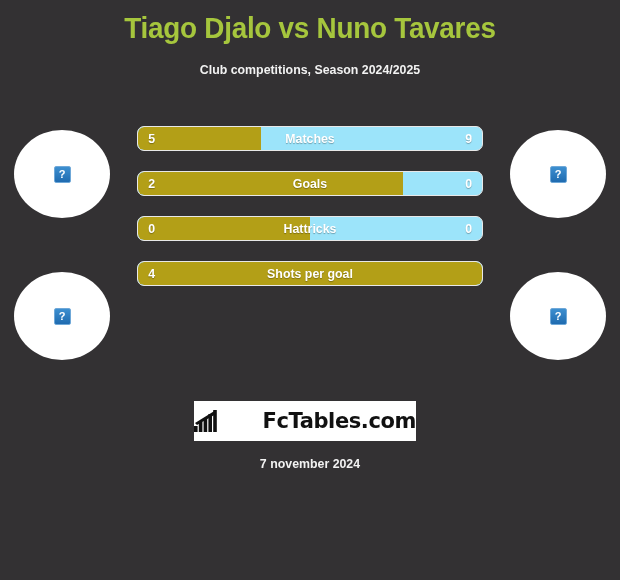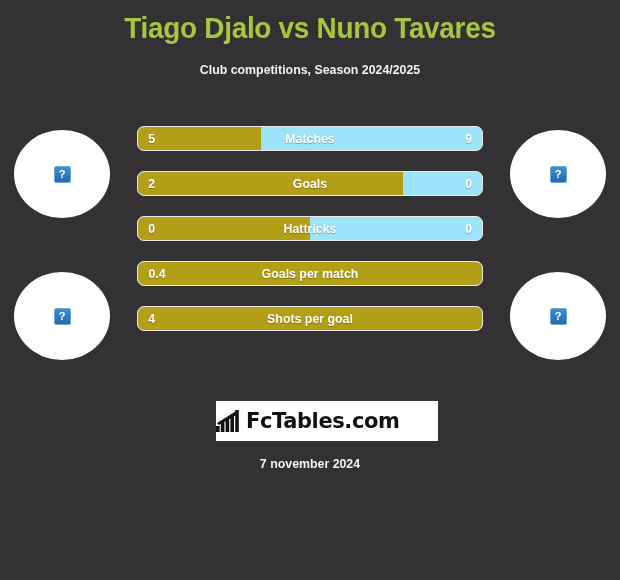--- a/index.html
+++ b/index.html
@@ -126,28 +126,28 @@
     left: 0;
     right: 0;
     justify-content: center;
   }
   .bar-val.home { left: 10px; }
   .bar-val.away { right: 10px; }
 
   
   .logo-box {
     position: absolute;
-    left: 216px;
+    left: 194px;
     top: 401px;
     width: 222px;
     height: 40px;
     background: #ffffff;
     display: flex;
     align-items: center;
-    justify-content: flex-start;
+    justify-content: space-between;
     gap: 4px;
   }
   .logo-icon { display: block; }
   .logo-text {
     color: #111111;
     font-size: 21px;
     font-weight: bold;
     letter-spacing: -0.4px;
     font-family: "DejaVu Sans", sans-serif;
   }
@@ -199,25 +199,20 @@
         <div class="bar-fill" style="width: 77%;"></div>
         <span class="bar-val home">2</span>
         <span class="bar-label">Goals</span>
         <span class="bar-val away">0</span>
       </div>
       <div class="bar-row">
         <div class="bar-fill" style="width: 50%;"></div>
         <span class="bar-val home">0</span>
         <span class="bar-label">Hattricks</span>
         <span class="bar-val away">0</span>
-      </div>
-      <div class="bar-row">
-        <div class="bar-fill full" style="width: 100%;"></div>
-        <span class="bar-val home">0.4</span>
-        <span class="bar-label">Goals per match</span>
       </div>
       <div class="bar-row">
         <div class="bar-fill full" style="width: 100%;"></div>
         <span class="bar-val home">4</span>
         <span class="bar-label">Shots per goal</span>
       </div>
     </div>
 
   <div class="logo-box">
     <svg class="logo-icon" width="26" height="22" viewBox="0 0 26 22">

